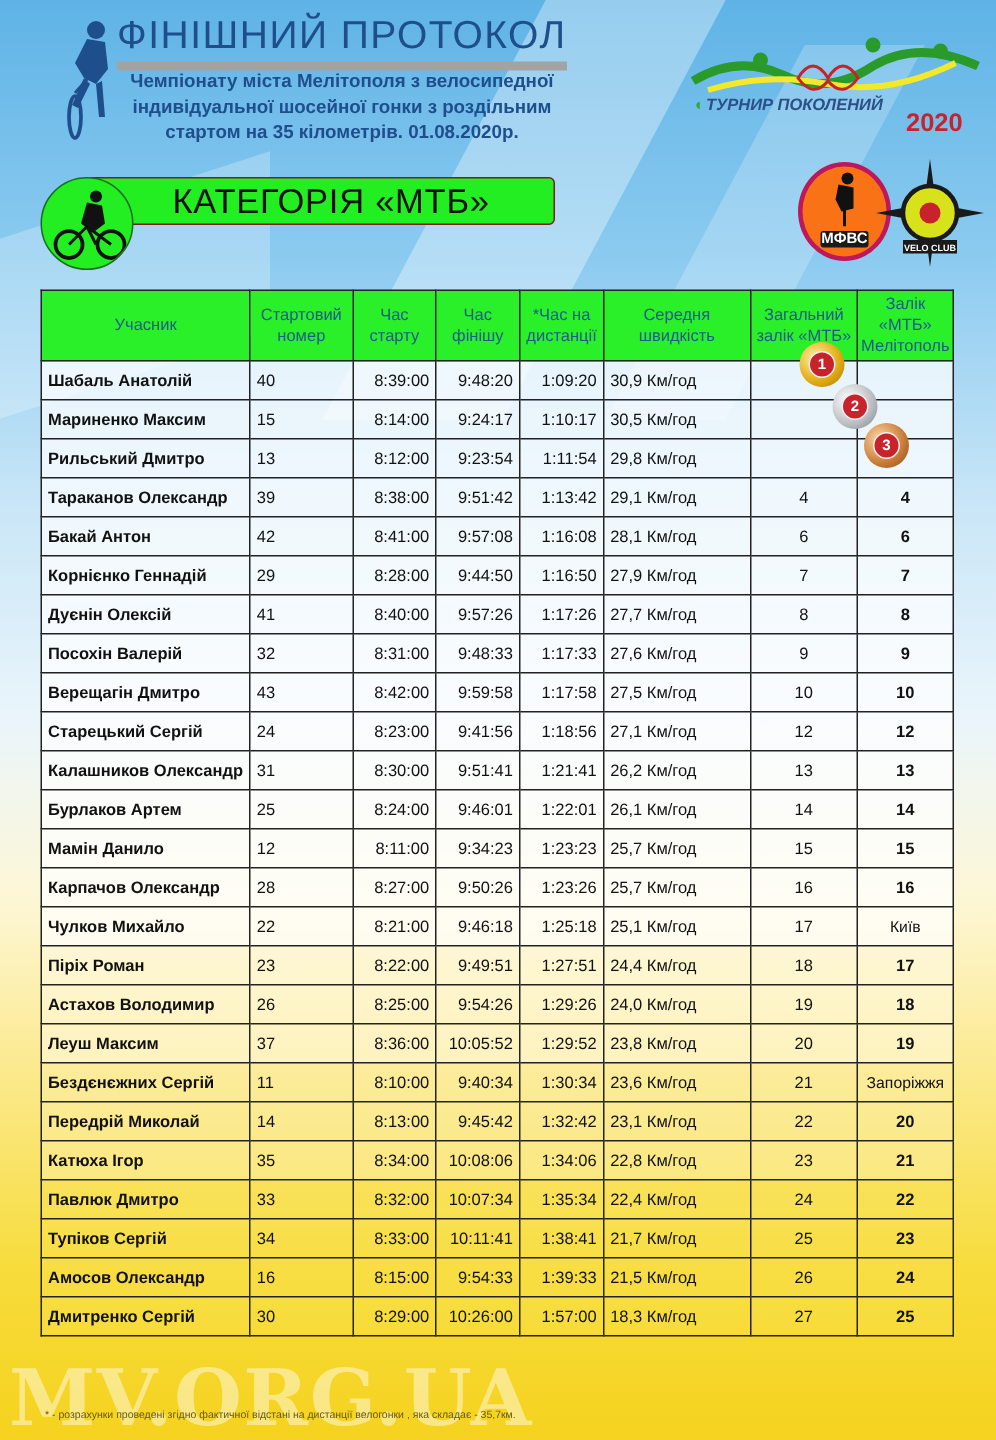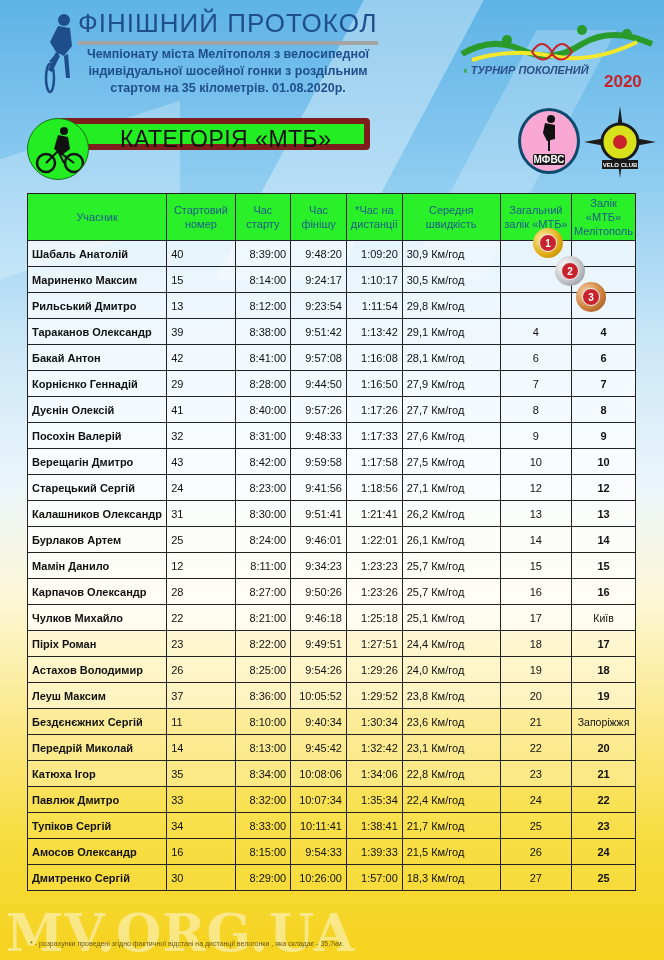--- a/index.html
+++ b/index.html
@@ -16,44 +16,44 @@
   .streak1 { left: 300px; top: -40px; width: 120px; height: 320px; transform: skewX(-28deg); }
   .streak2 { left: 470px; top: 30px; width: 80px; height: 250px; transform: skewX(-28deg); background: rgba(255,255,255,0.22); }
   .streak3 { left: 0; top: 130px; width: 180px; height: 120px; transform: skewY(-18deg); background: rgba(255,255,255,0.25); }
 
   
   .header { position: absolute; left: 0; top: 0; width: 664px; height: 190px; }
   .rider-logo { position: absolute; left: 34px; top: 12px; width: 44px; height: 82px; }
   .title {
     position: absolute; left: 78px; top: 8px;
     font-size: 26px; color: #1f4e8c; letter-spacing: 1px;
-    padding-bottom: 2px; border-bottom: 4px solid #a3a3a3;
+    padding-bottom: 2px; border-bottom: 6px solid #a3a3a3;
   }
   .subtitle {
     position: absolute; left: 78px; top: 46px; width: 300px;
     font-size: 12.5px; font-weight: bold; color: #1f4e8c; line-height: 17px; text-align: center;
   }
   .tournament-logo { position: absolute; left: 452px; top: 14px; width: 210px; height: 70px; }
   .tournament-name {
     position: absolute; left: 462px; top: 64px; font-size: 11px; font-weight: bold; font-style: italic; color: #2b4f86;
   }
   .tournament-name .arc { color: #2eaa2e; font-weight: bold; margin-right: 2px; }
   .year { position: absolute; left: 604px; top: 72px; font-size: 17px; font-weight: bold; color: #c8232c; }
 
   .category-banner {
     position: absolute; left: 58px; top: 118px; width: 312px; height: 32px;
-    background: #22ee22; border: 6px solid #7f1d1d; border-radius: 4px;
+    background: #22ee22; border: 1px solid #7f1d1d; border-radius: 4px;
     font-size: 23px; color: #111; padding-left: 56px; line-height: 30px; letter-spacing: 0.5px;
   }
   .category-circle {
     position: absolute; left: 27px; top: 118px; width: 62px; height: 62px; border-radius: 50%;
     background: #22ee22; border: 1px solid #1a6e1a; overflow: hidden;
   }
-  .mfvs-logo { position: absolute; left: 518px; top: 108px; width: 62px; height: 66px; border-radius: 50%;
-    background: #f9a8d4; border: 3px solid #0c4a6e; }
+  .mfvs-logo { position: absolute; left: 532px; top: 108px; width: 62px; height: 66px; border-radius: 50%;
+    background: #f97316; border: 3px solid #be185d; }
   .mfvs-logo .lbl { position: absolute; left: 0; right: 0; bottom: 6px; text-align: center; font-size: 10px; font-weight: bold; color: #fff; background: #1a1a1a; margin: 0 12px; border-radius: 2px; }
   .velo-logo { position: absolute; left: 584px; top: 106px; width: 72px; height: 72px; }
 
   
   table.results {
     position: absolute; left: 27px; top: 193px; width: 609px;
     border-collapse: collapse; font-size: 11px; color: #111;
   }
   table.results th {
     background: #2af02a; color: #1e5a8a; font-weight: normal; font-size: 11px;

